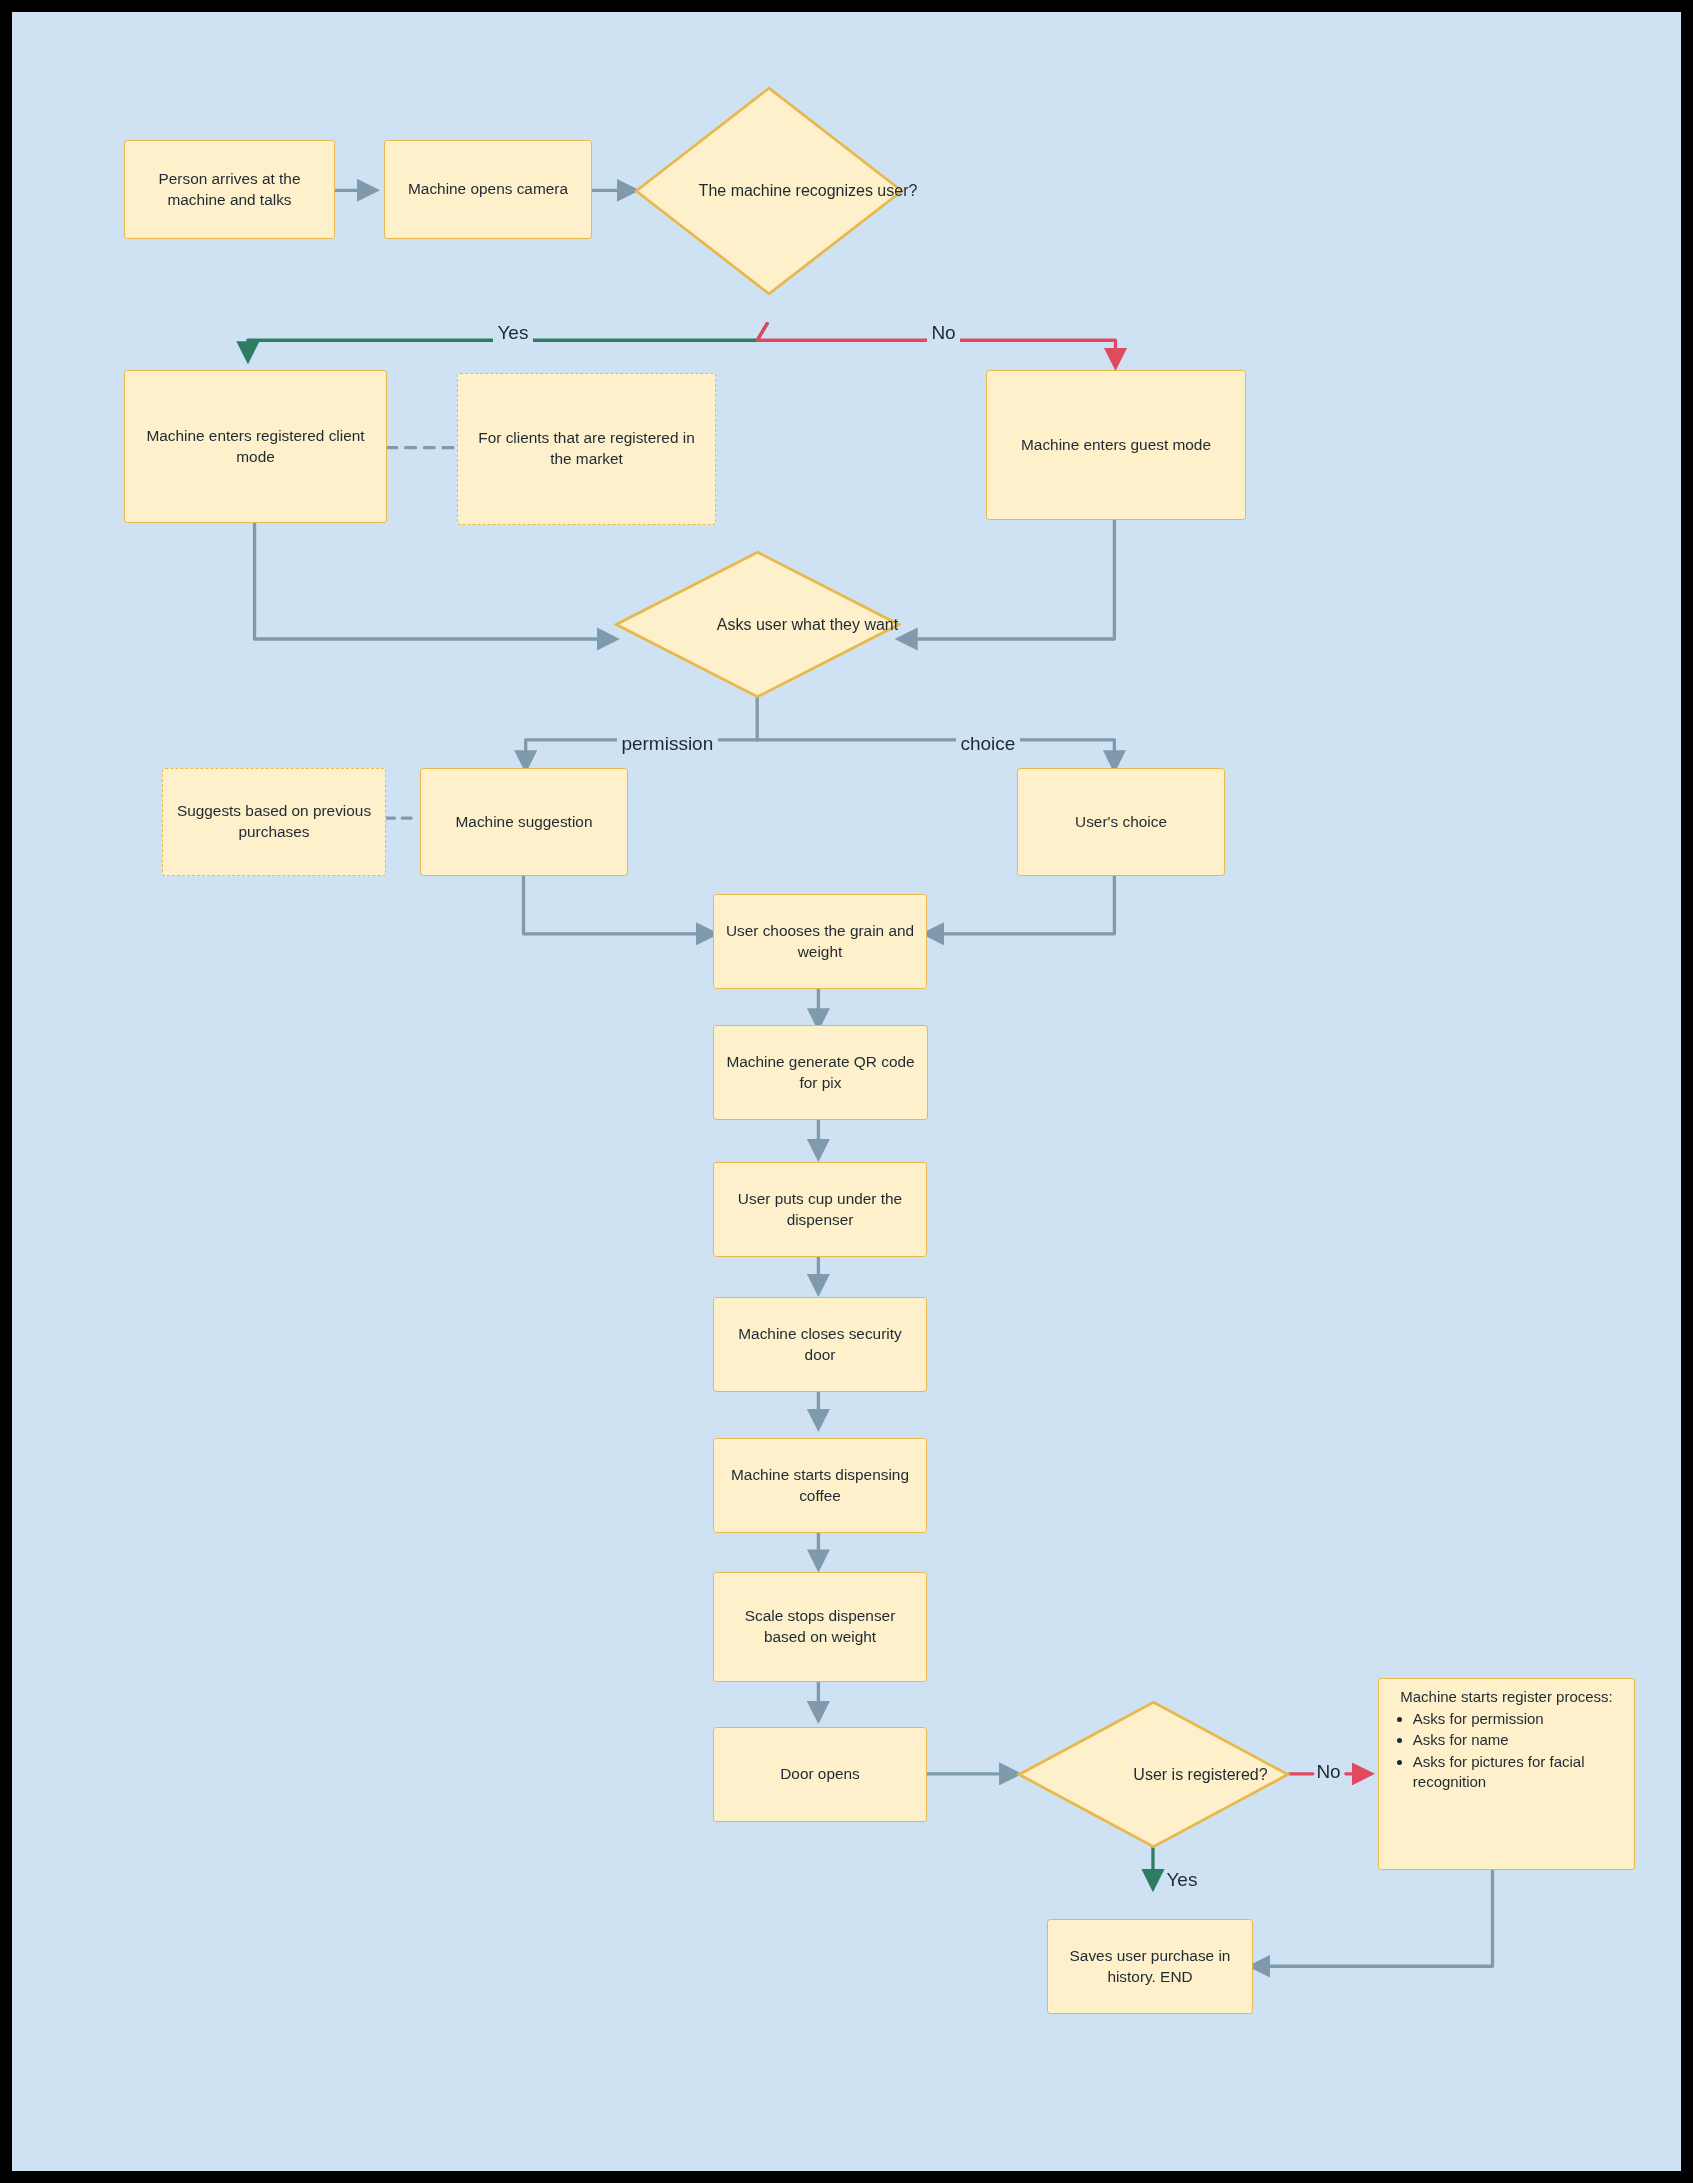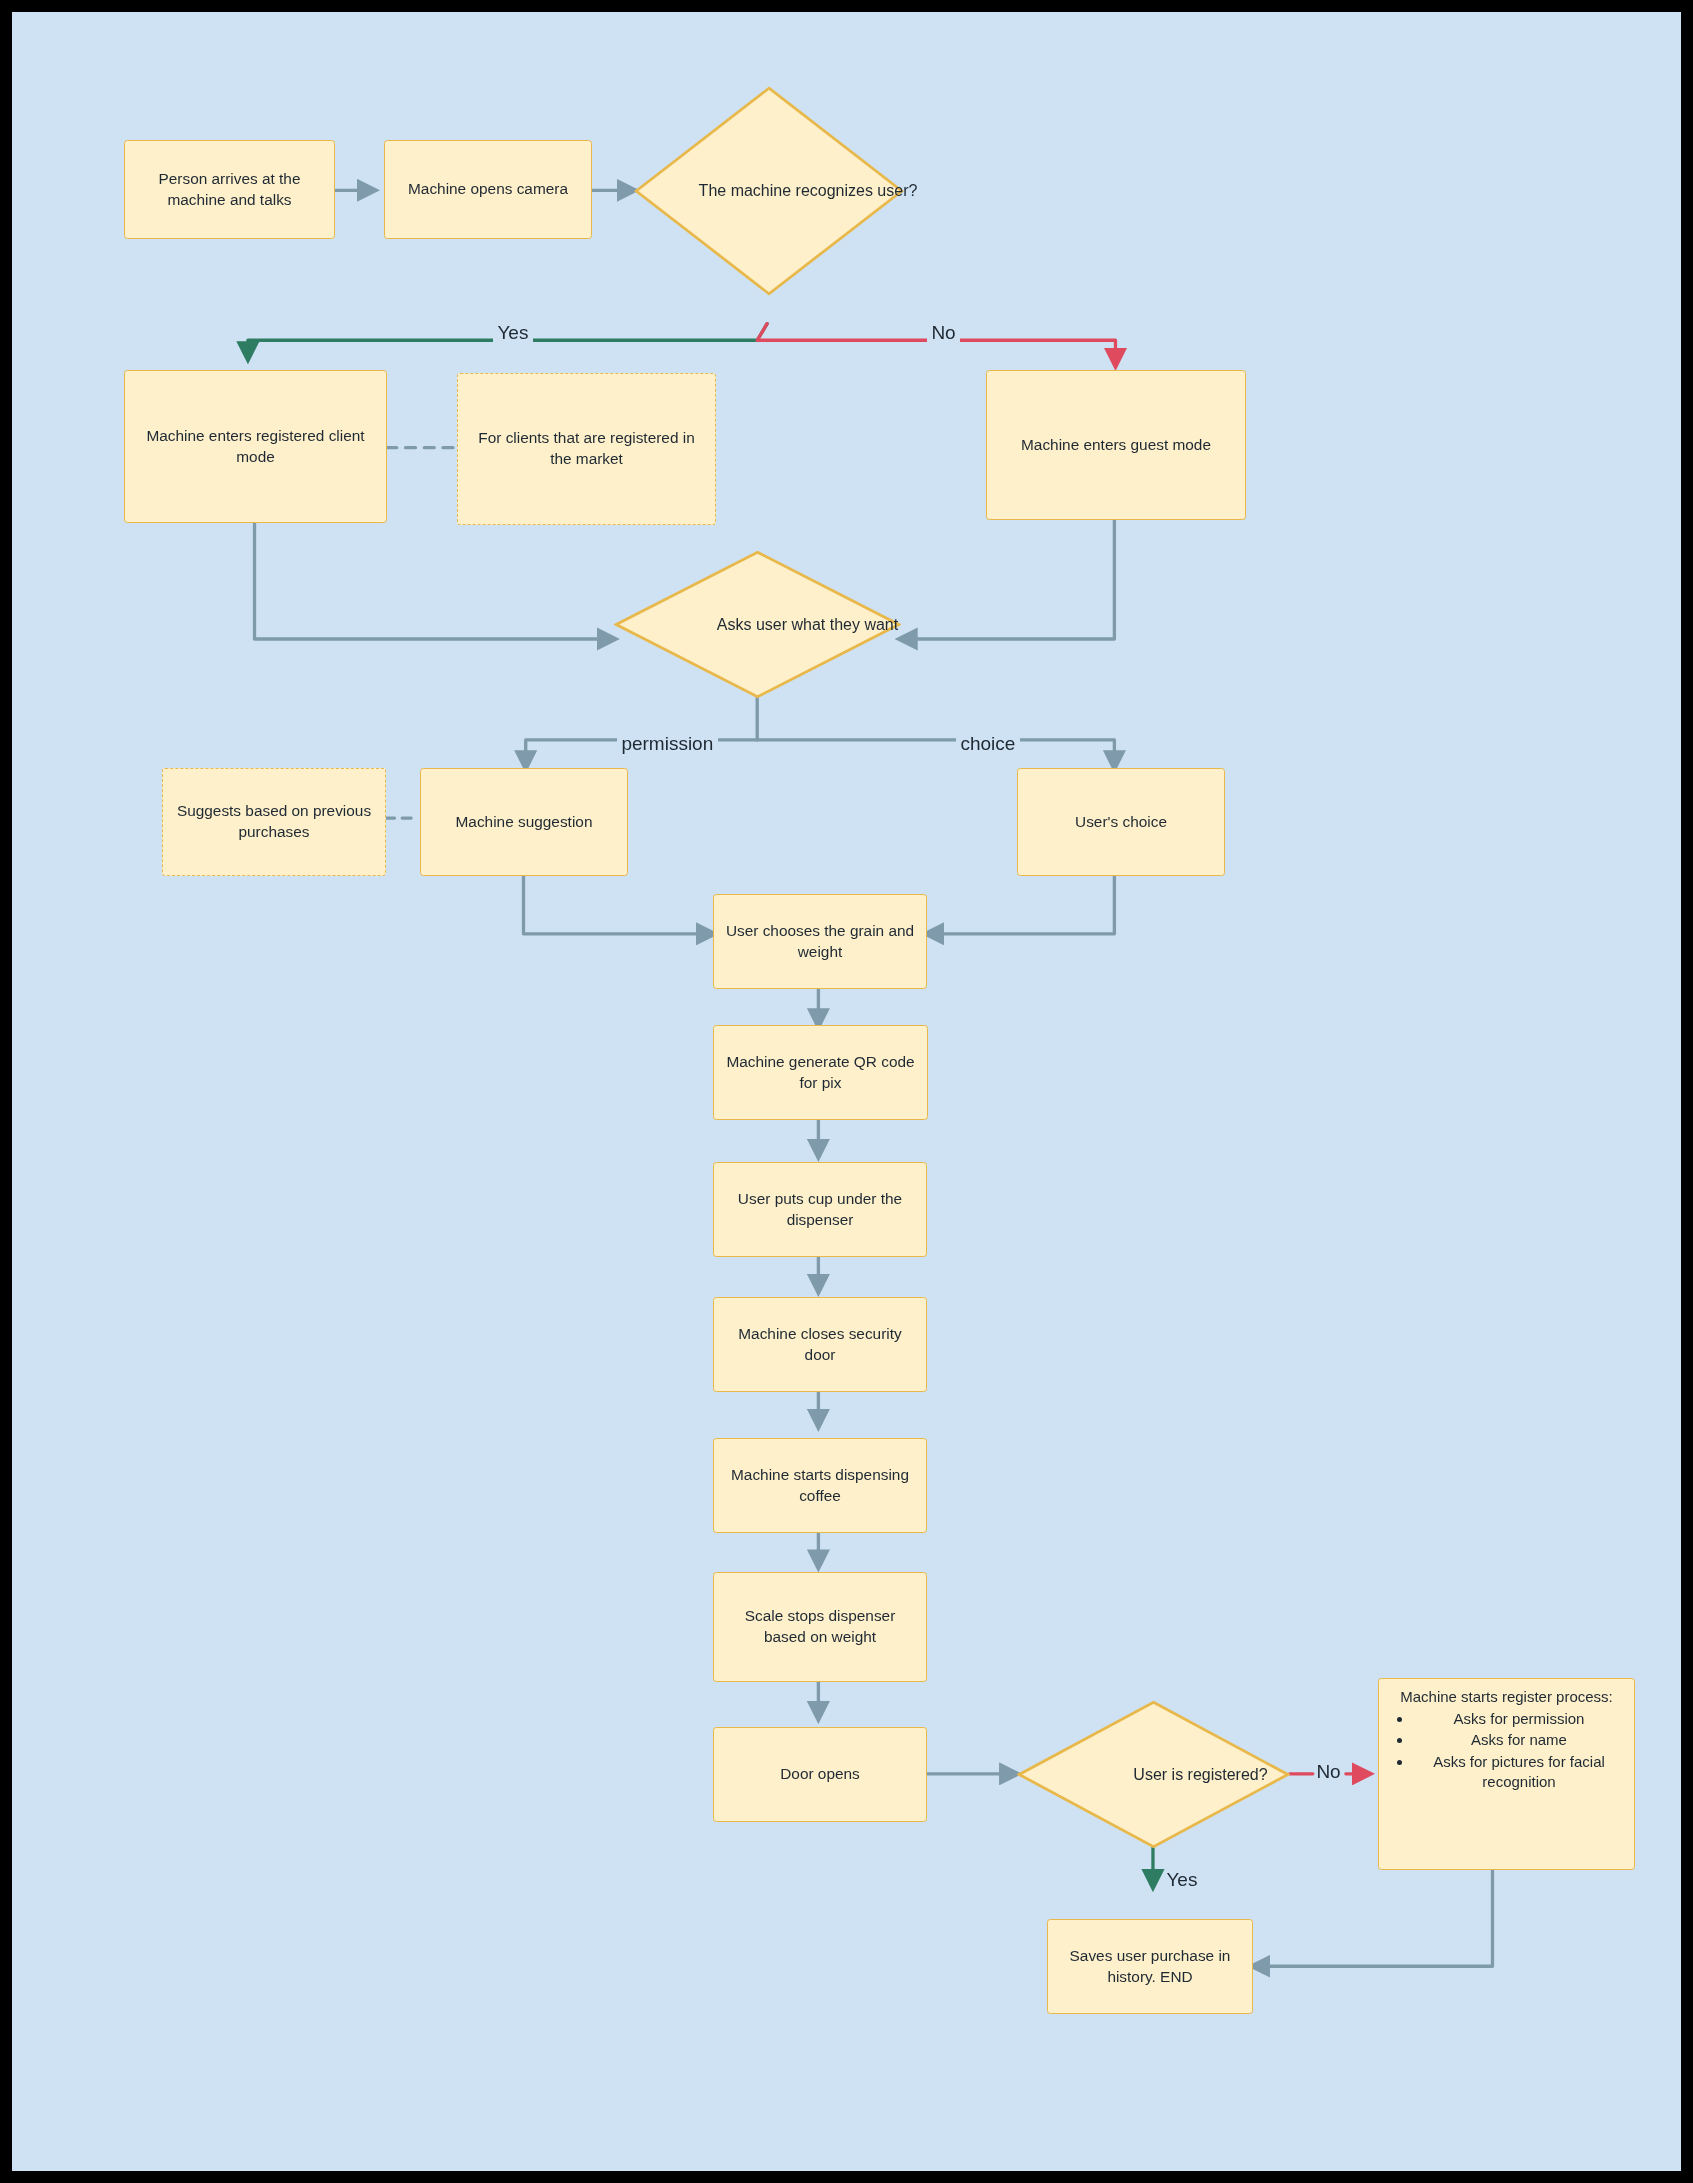--- a/index.html
+++ b/index.html
@@ -81,21 +81,21 @@
     font-size: 15px;
     color: #1f2933;
     padding: 7.7px 8.8px 7.7px 8.8px;
     line-height: 1.35;
     display: block;
     text-align: center;
   }
   .list-box ul {
     margin: 2.2px 0 0 0;
     padding-left: 25px;
-    text-align: center;
+    text-align: left;
     list-style: disc;
   }
   .list-box li {
     margin: 1.1px 0;
   }
   svg.wires {
     position: absolute;
     left: 0; top: 0;
     width: 1669px;
     height: 2159px;

